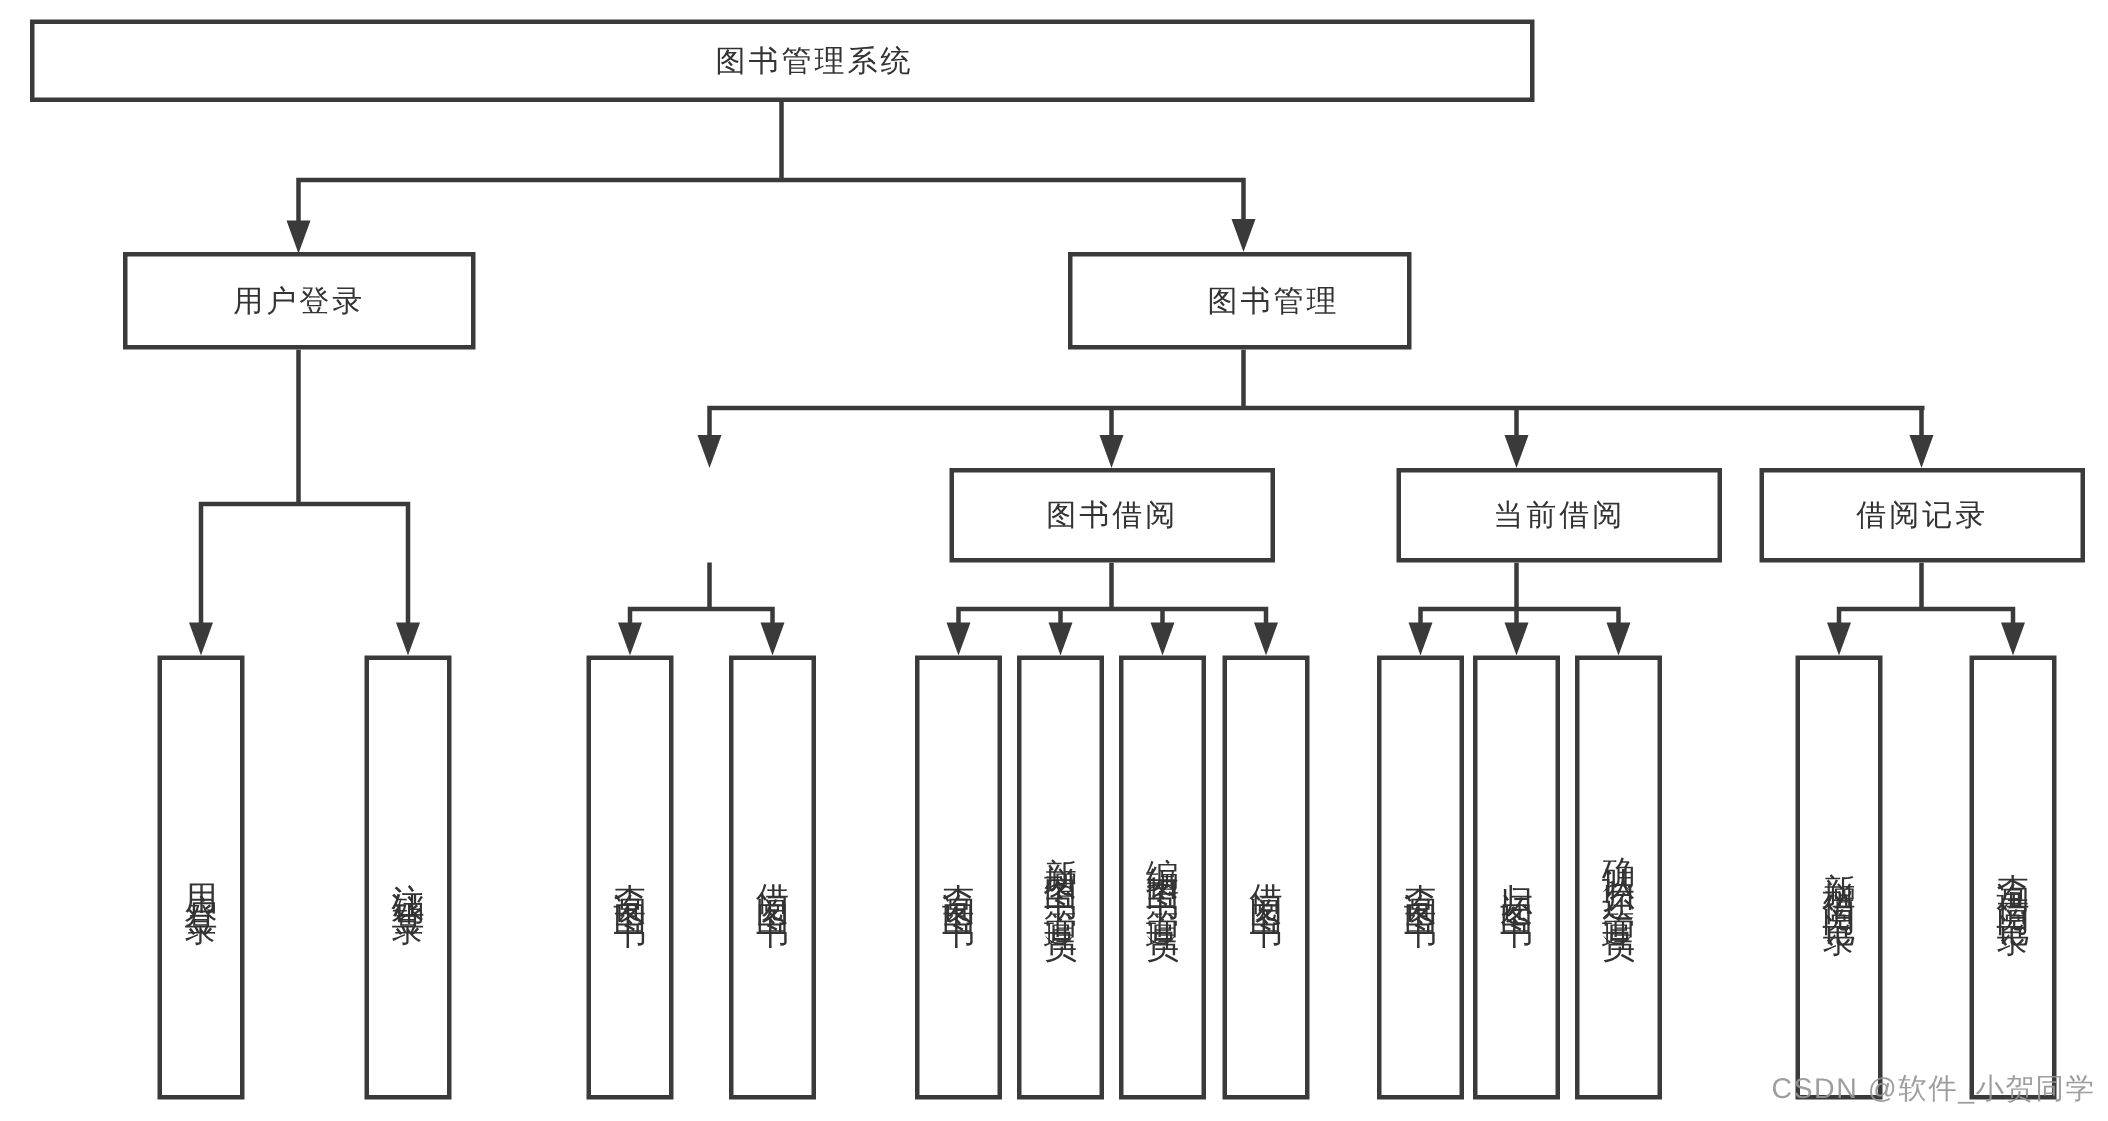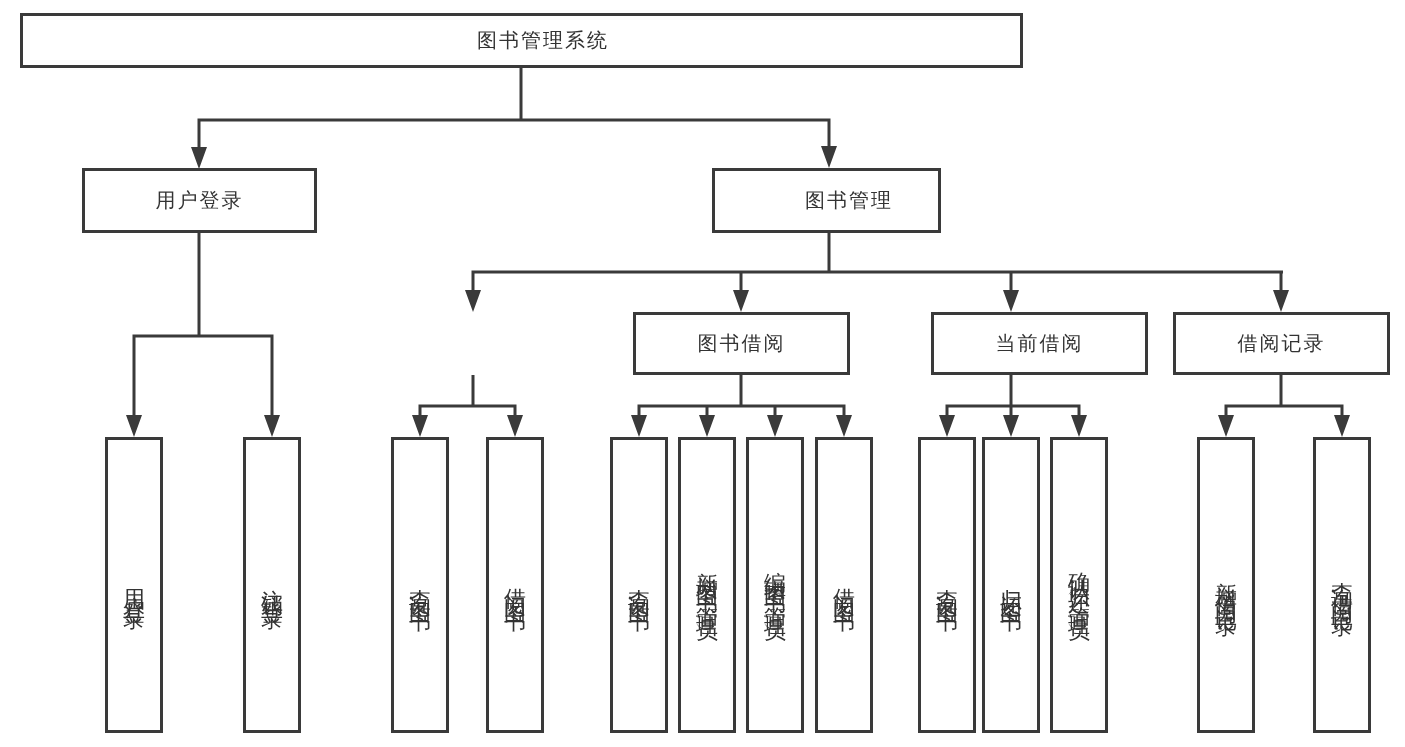--- a/index.html
+++ b/index.html
@@ -181,14 +181,15 @@
     <span class="vtext">确认归还（管理员）</span>
   </div>
 
   <div class="vbox" style="left:1197px;">
     <span class="vtext">新增借阅记录</span>
   </div>
   <div class="vbox" style="left:1313px;">
     <span class="vtext">查询借阅记录</span>
   </div>
 
+  <div id="watermark">CSDN @软件_小贺同学</div>
 
 </div>
 
 </body></html>

